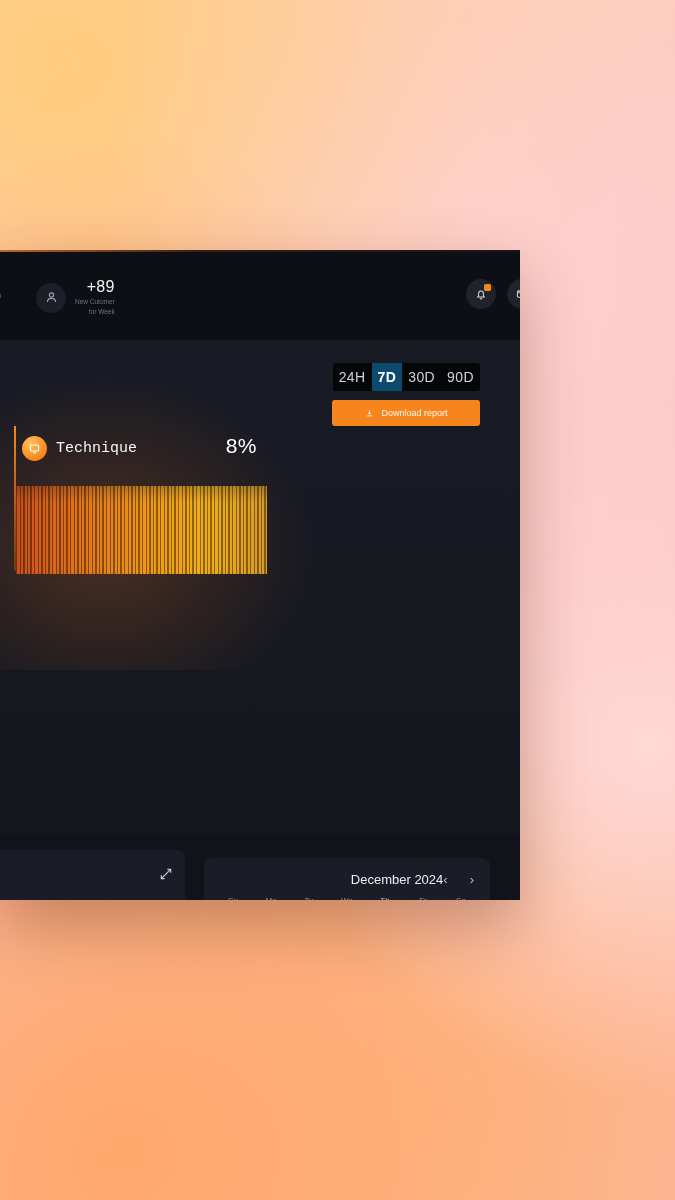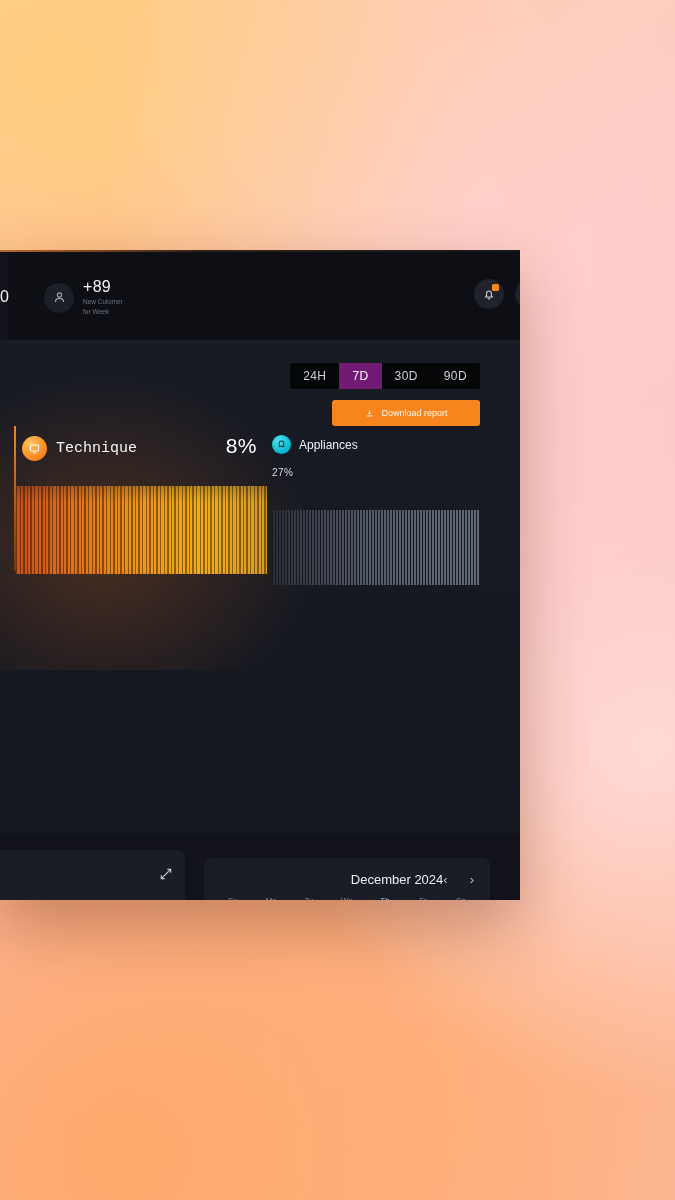--- a/index.html
+++ b/index.html
@@ -32,21 +32,21 @@
   
   .dash {
     position:absolute; left:0; top:250px; width:520px; height:650px;
     background:#12131a; overflow:hidden;
     box-shadow:0 26px 60px rgba(90,40,20,0.33);
   }
   .dash-top-rule { position:absolute; left:0; top:0; width:520px; height:2px;
     background:linear-gradient(90deg,#d9762c 0%, #3a2418 38%, #16171e 100%); opacity:.85; }
 
   
-  .header { position:absolute; left:8px; top:2px; width:604px; height:88px; background:#0e0f14; }
+  .header { position:absolute; left:0; top:2px; width:604px; height:88px; background:#0e0f14;text-align:right; }
   .stat { position:absolute; display:flex; align-items:center; gap:9px; }
   .stat-ico {
     width:30px;height:30px;border-radius:50%;background:#1d1f28;
     display:flex;align-items:center;justify-content:center;flex:0 0 auto;
   }
   .stat-ico svg { width:15px;height:15px; }
   .stat-val { font-size:16px; color:#f2f3f6; letter-spacing:.3px; line-height:1.05; }
   .stat-sub { font-size:6.5px; color:#6e7280; line-height:1.3; margin-top:2px; }
 
   .hdr-cut { position:absolute; left:-8px; top:36px; font-size:16px; color:#f2f3f6; }
@@ -66,22 +66,22 @@
     width:24px;height:13px;border-radius:11px 11px 0 0;background:#2a2d36; }
 
   
   .chart-panel { position:absolute; left:0; top:90px; width:520px; height:495px;
     background:linear-gradient(180deg,#191b24 0%, #15171f 100%); }
   .chart-glow { position:absolute; left:-40px; top:30px; width:360px; height:300px;
     background:radial-gradient(ellipse at 40% 60%, rgba(190,95,30,0.30) 0%, rgba(190,95,30,0) 68%); }
 
   .seg { position:absolute; right:40px; top:23px; display:flex; background:#050608;
     border-radius:3px; overflow:hidden; }
-  .seg div { padding:6px 13px; font-size:12px; color:#cfd2d8; letter-spacing:.4px; }
-  .seg div.on { background:#701a75; color:#fff; font-weight:normal; }
+  .seg div { padding:6px 6px; font-size:14px; color:#cfd2d8; letter-spacing:.4px; }
+  .seg div.on { background:#0c4a6e; color:#fff; font-weight:bold; }
 
   .dl-btn { position:absolute; right:40px; top:60px; width:148px; height:26px;
     background:#f7851d; border-radius:3px; display:flex; align-items:center;
     justify-content:center; gap:6px; }
   .dl-btn span { font-size:9px; color:#fff8f0; }
   .dl-btn svg { width:11px;height:11px; }
 
   
   .tech-card { position:absolute; left:12px; top:84px; width:255px; height:150px; overflow:hidden; }
   .tech-head { position:absolute; left:0; top:0; width:255px; height:48px;
@@ -210,33 +210,20 @@
             <rect x="4.5" y="5.5" width="15" height="11" rx="2"></rect>
               <path d="M9.5 20h5"></path>
           </svg>
         </div>
         <div class="tech-name">Technique</div>
       </div>
       <div class="tech-pct">8%</div>
       <div class="tech-bars"></div>
     </div>
 
-    <div class="app-card">
-      <div class="app-head">
-        <div class="app-ico">
-          <svg viewBox="0 0 24 24" fill="none" stroke="#083b44" stroke-width="2.2">
-            <path d="M7 16V9.5a5 5 0 0 1 10 0V16z"></path>
-              <path d="M6 16.6h12"></path>
-          </svg>
-        </div>
-        <div class="app-name">Appliances</div>
-      </div>
-      <div class="app-pct">27%</div>
-      <div class="app-bars"></div>
-    </div>
   </div>
 
   <div class="expenses">
     <div class="exp-expand">
       <svg viewBox="0 0 24 24" fill="none" stroke="#c6cad3" stroke-width="1.8">
         <path d="M14 5h5v5"></path>
           <path d="M10 19H5v-5"></path>
           <path d="M19 5 5 19"></path>
       </svg>
     </div>

